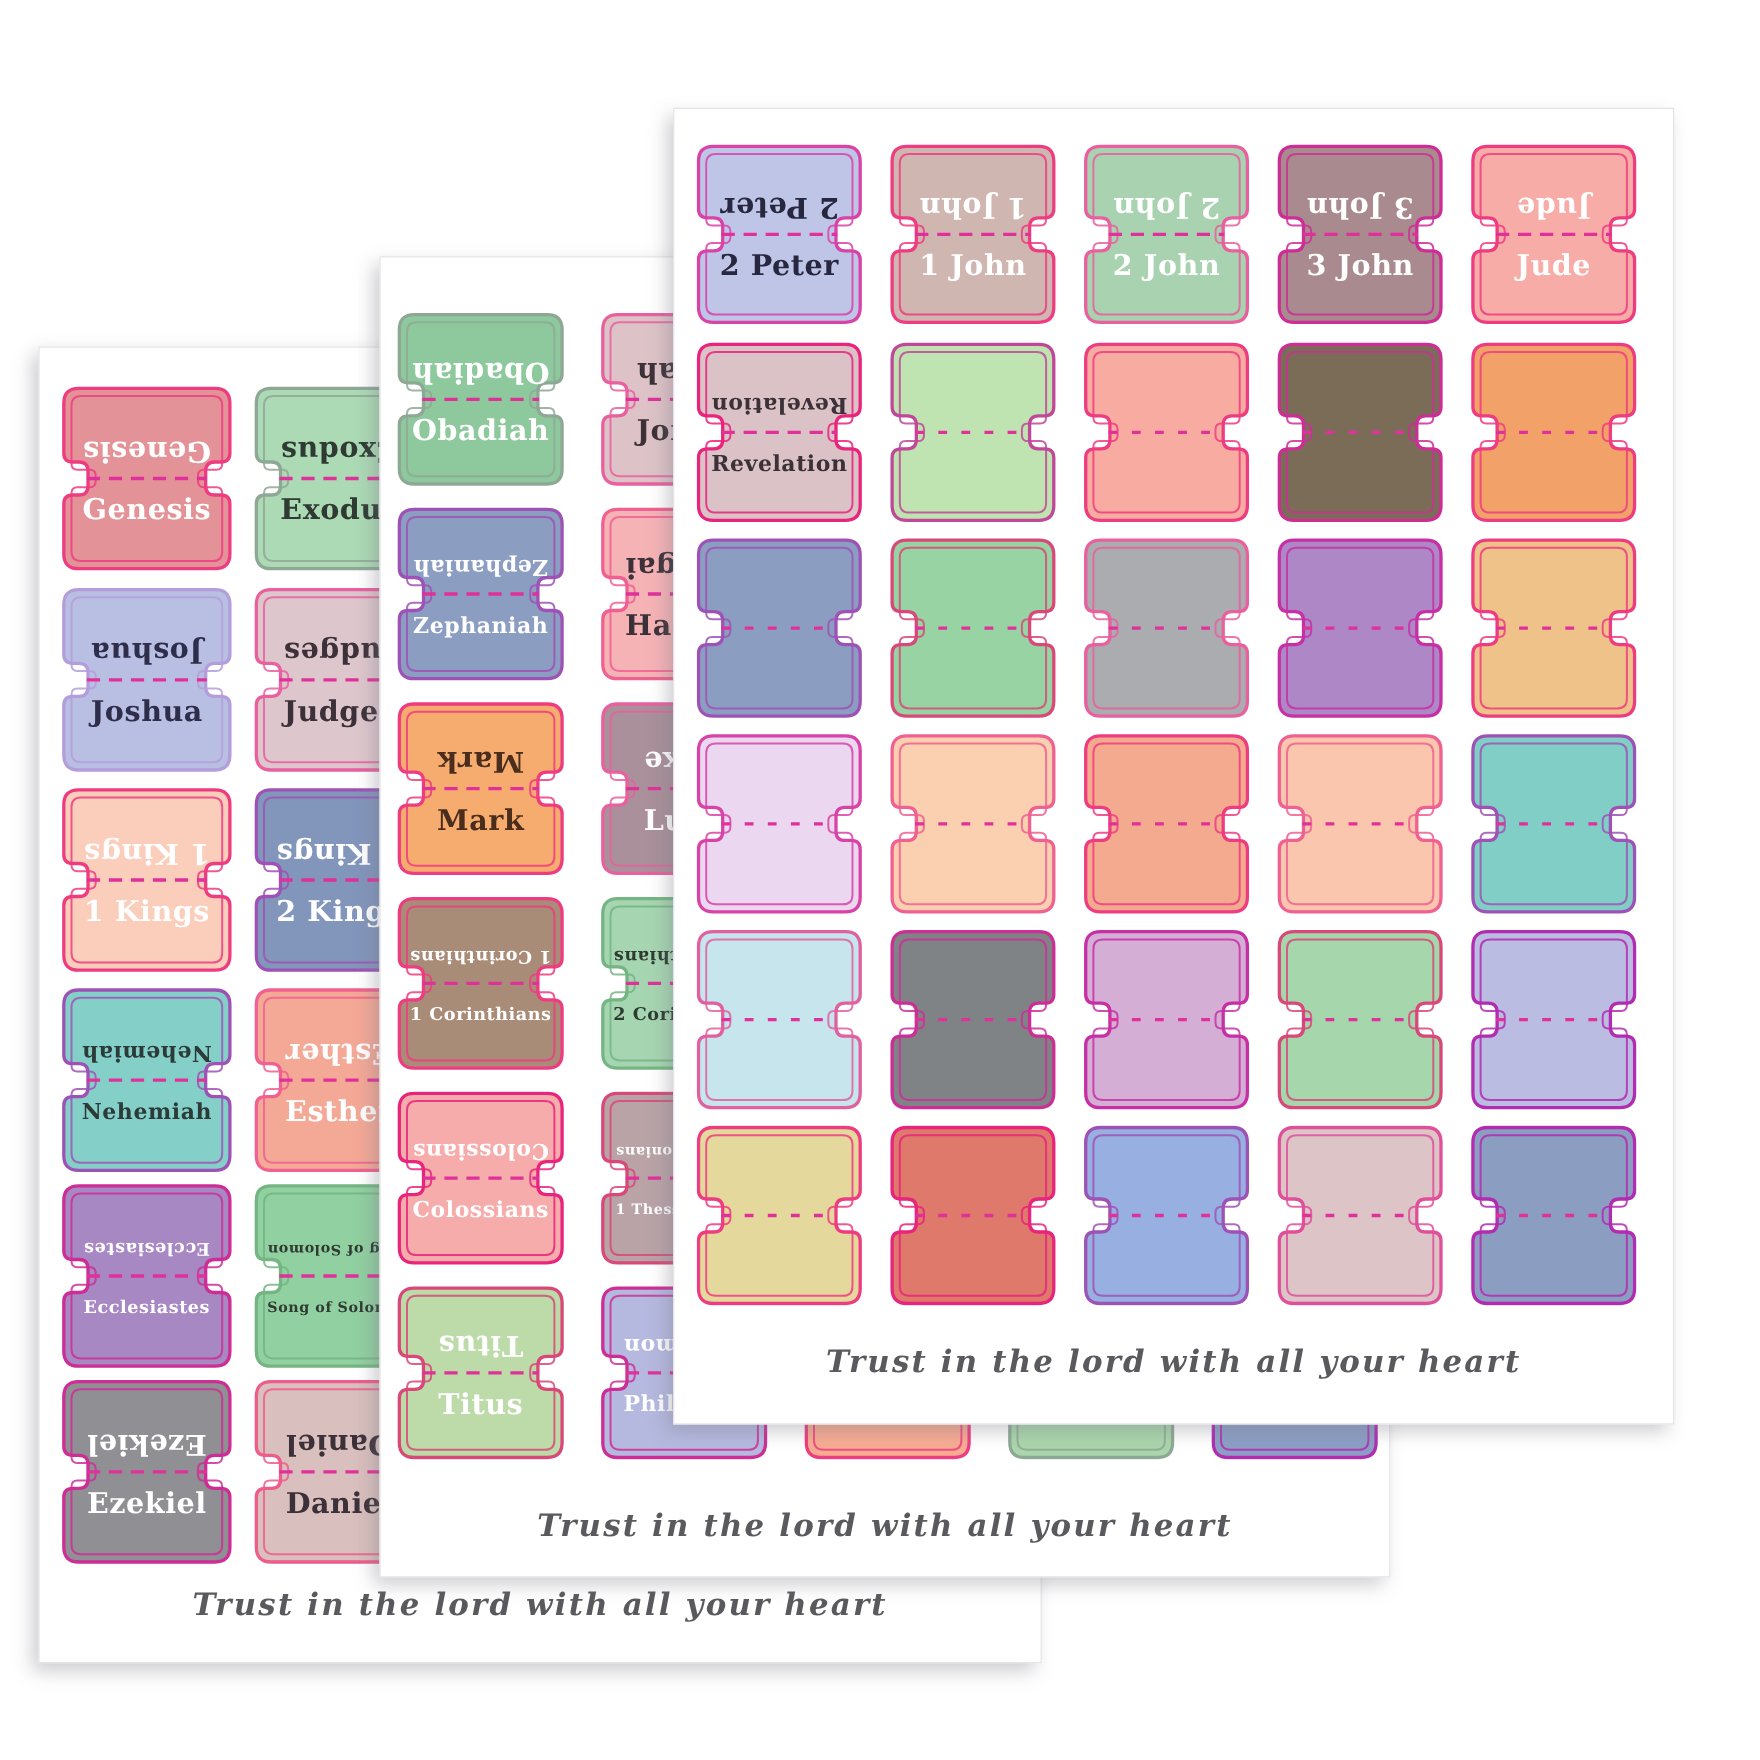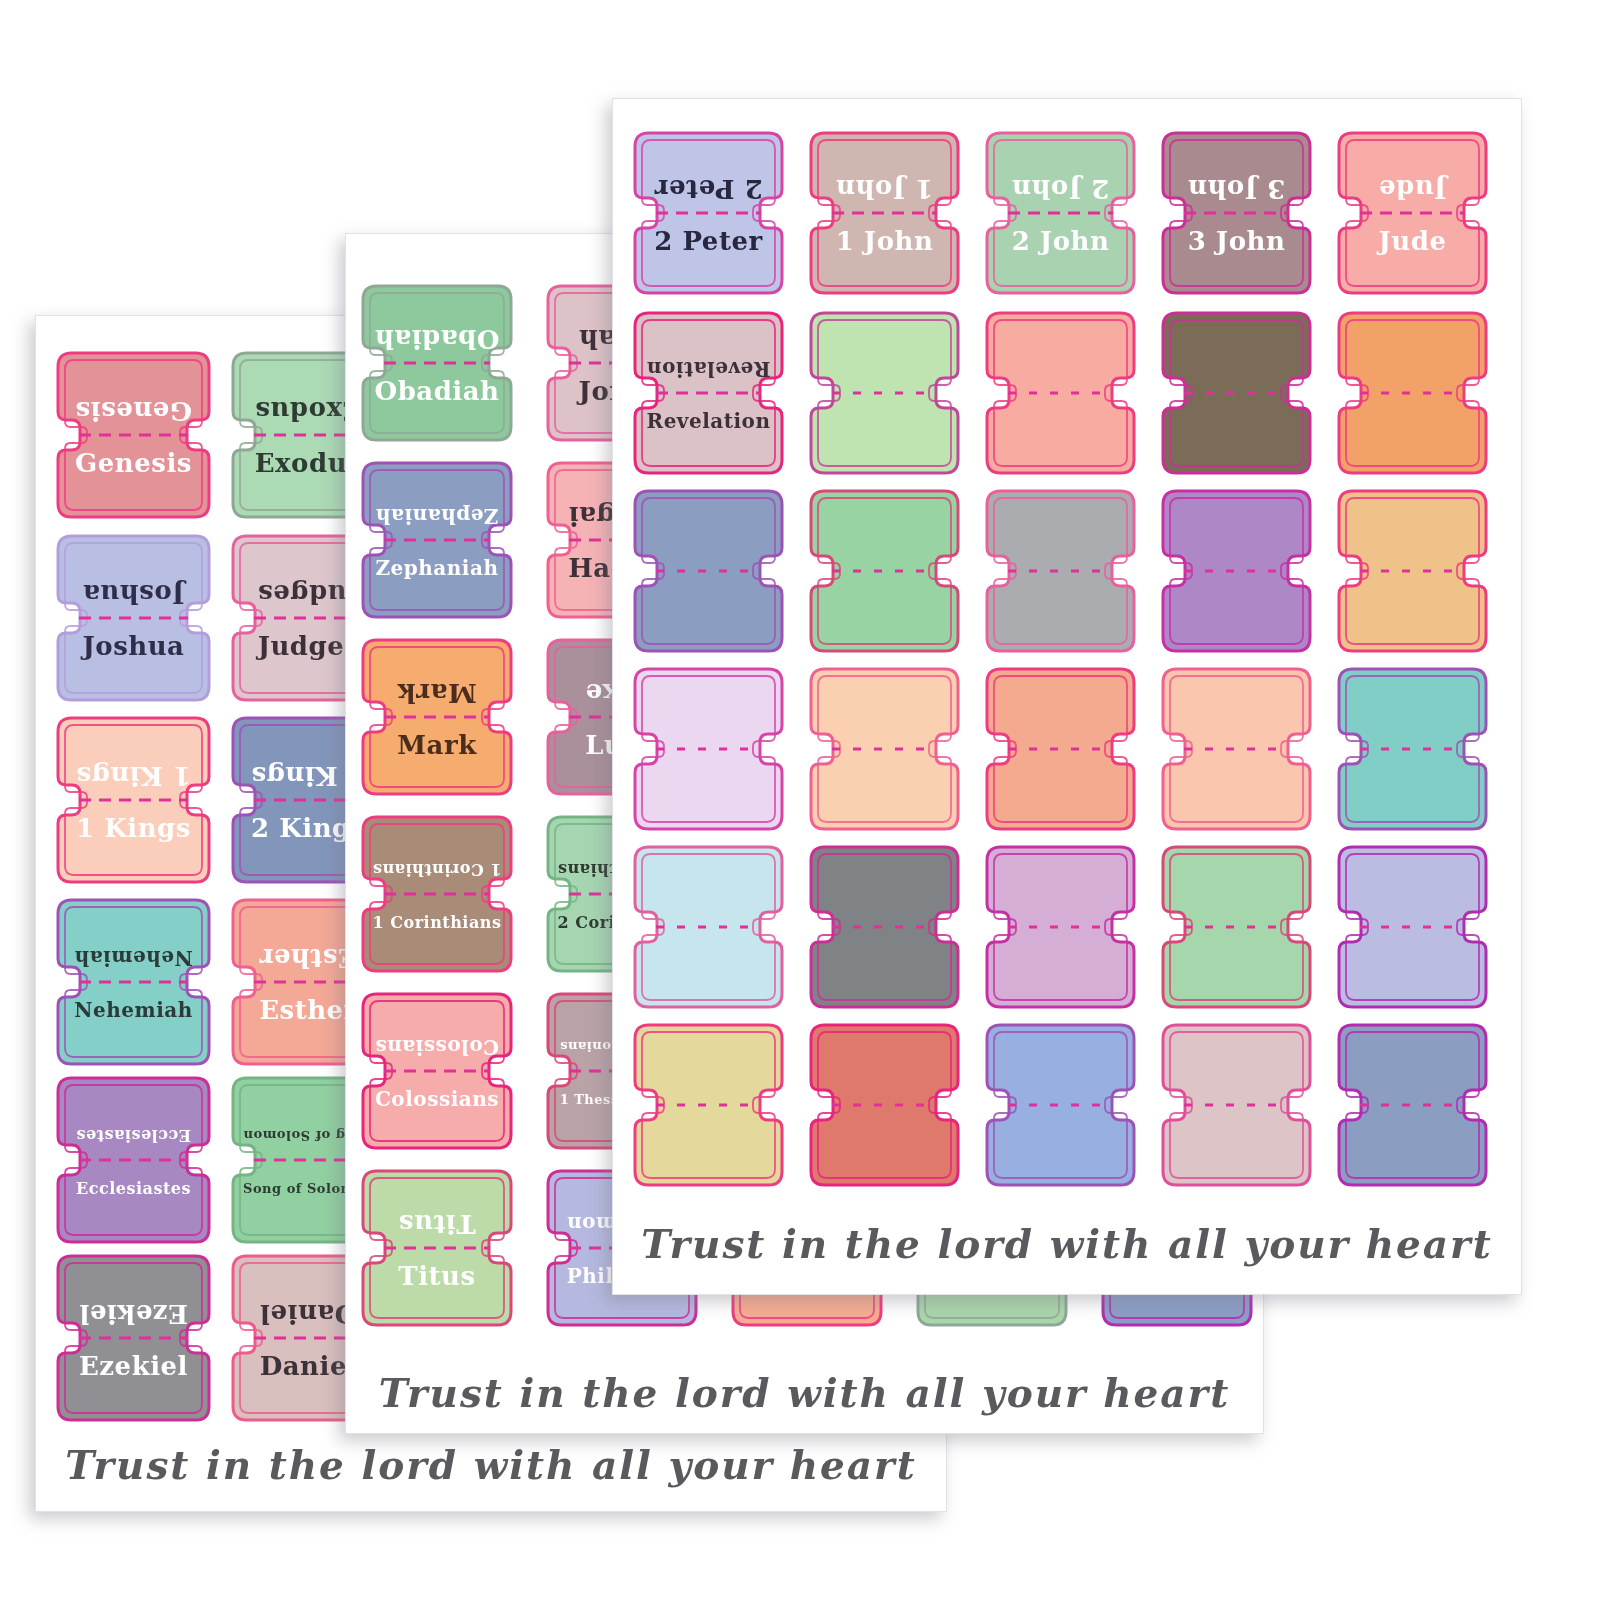--- a/index.html
+++ b/index.html
@@ -6,21 +6,21 @@
   #canvas{position:relative;width:1600px;height:1600px;background:#ffffff;overflow:hidden;
           font-family:"DejaVu Serif", serif;}
   .sheet{position:absolute;background:#ffffff;border:1px solid #e2e2e6;
          box-shadow:-6px 7px 16px rgba(120,120,135,.38);}
   #sheet-back{left:35px;top:315px;width:910px;height:1195px;z-index:1;}
   #sheet-middle{left:345px;top:233px;width:917px;height:1199px;z-index:2;}
   #sheet-front{left:612px;top:98px;width:908px;height:1195px;z-index:3;}
   .tab{position:absolute;display:block;}
   .tab text{font-family:"DejaVu Serif", serif;font-weight:bold;letter-spacing:.5px;}
   .verse{position:absolute;left:0;width:100%;text-align:center;font-style:italic;font-weight:bold;
-         font-size:39px;color:#5a5a5e;letter-spacing:2px;font-family:"DejaVu Serif", serif;}
+         font-size:28px;color:#5a5a5e;letter-spacing:2px;font-family:"DejaVu Serif", serif;}
   #sheet-back .verse{top:1126px;}
   #sheet-middle .verse{top:1136px;}
   #sheet-front .verse{top:1122px;}
 </style>
 </head>
 <body>
 
 <div id="canvas">
 
   <div class="sheet" id="sheet-back">

